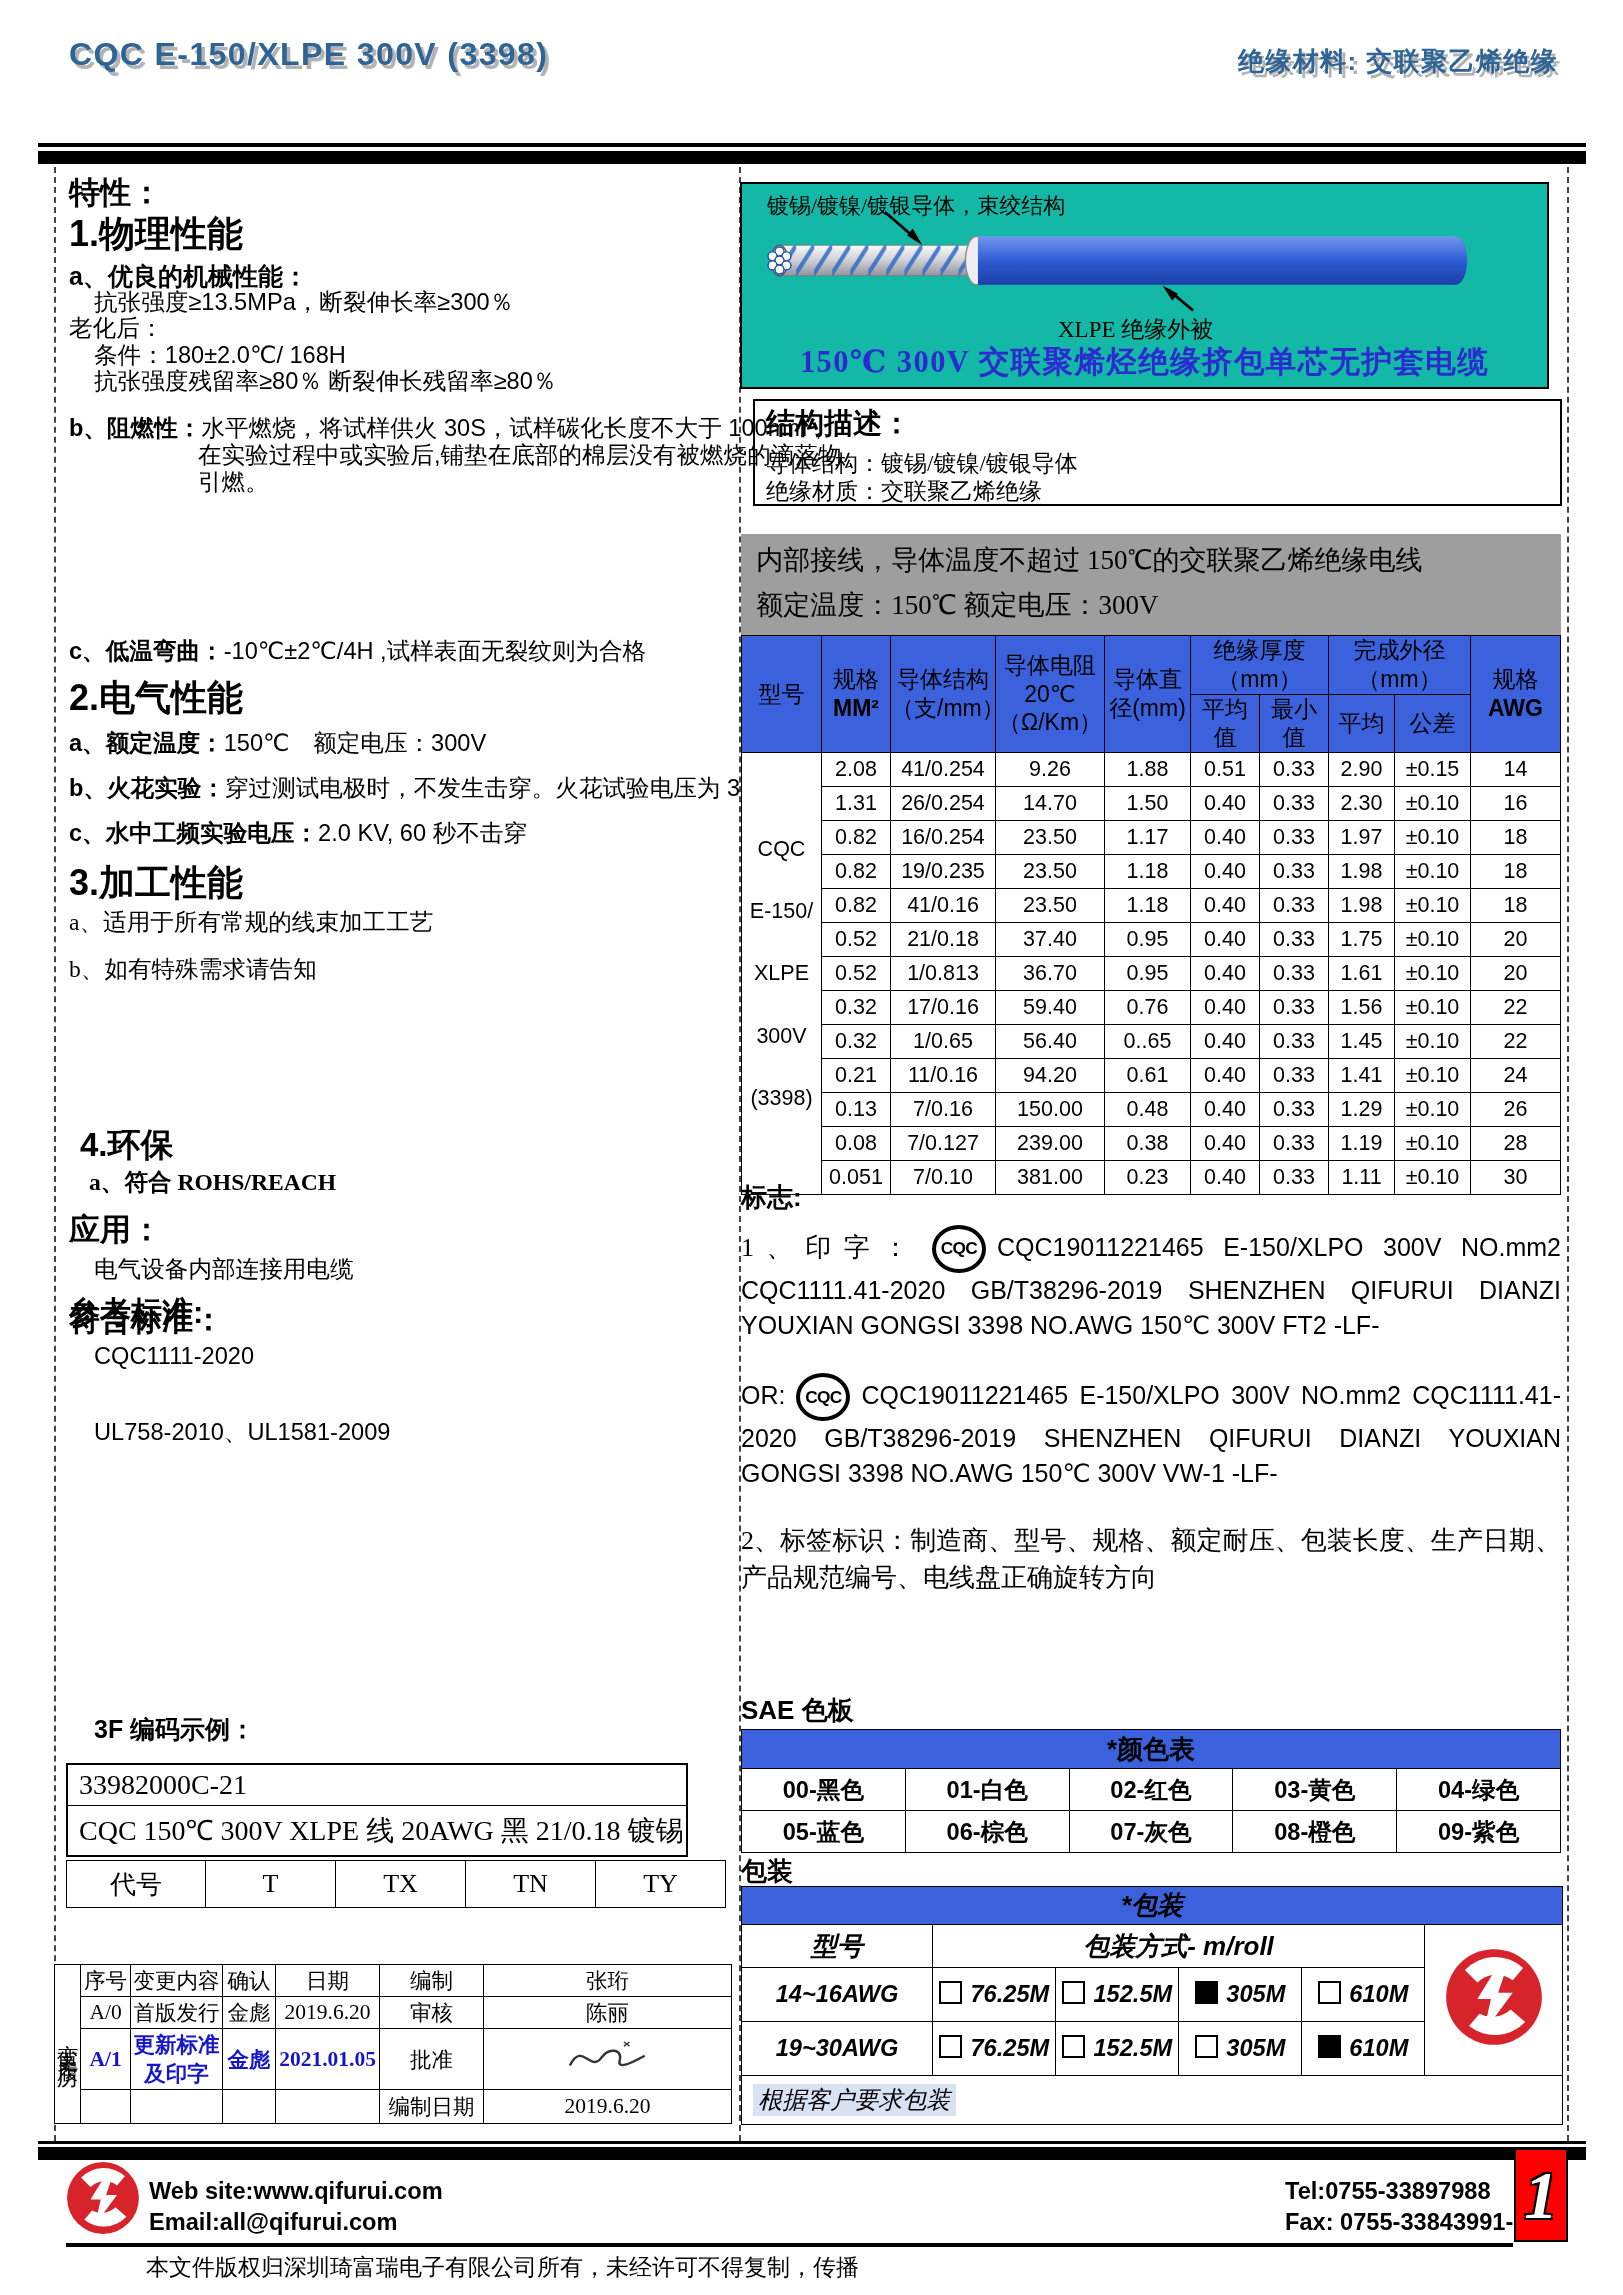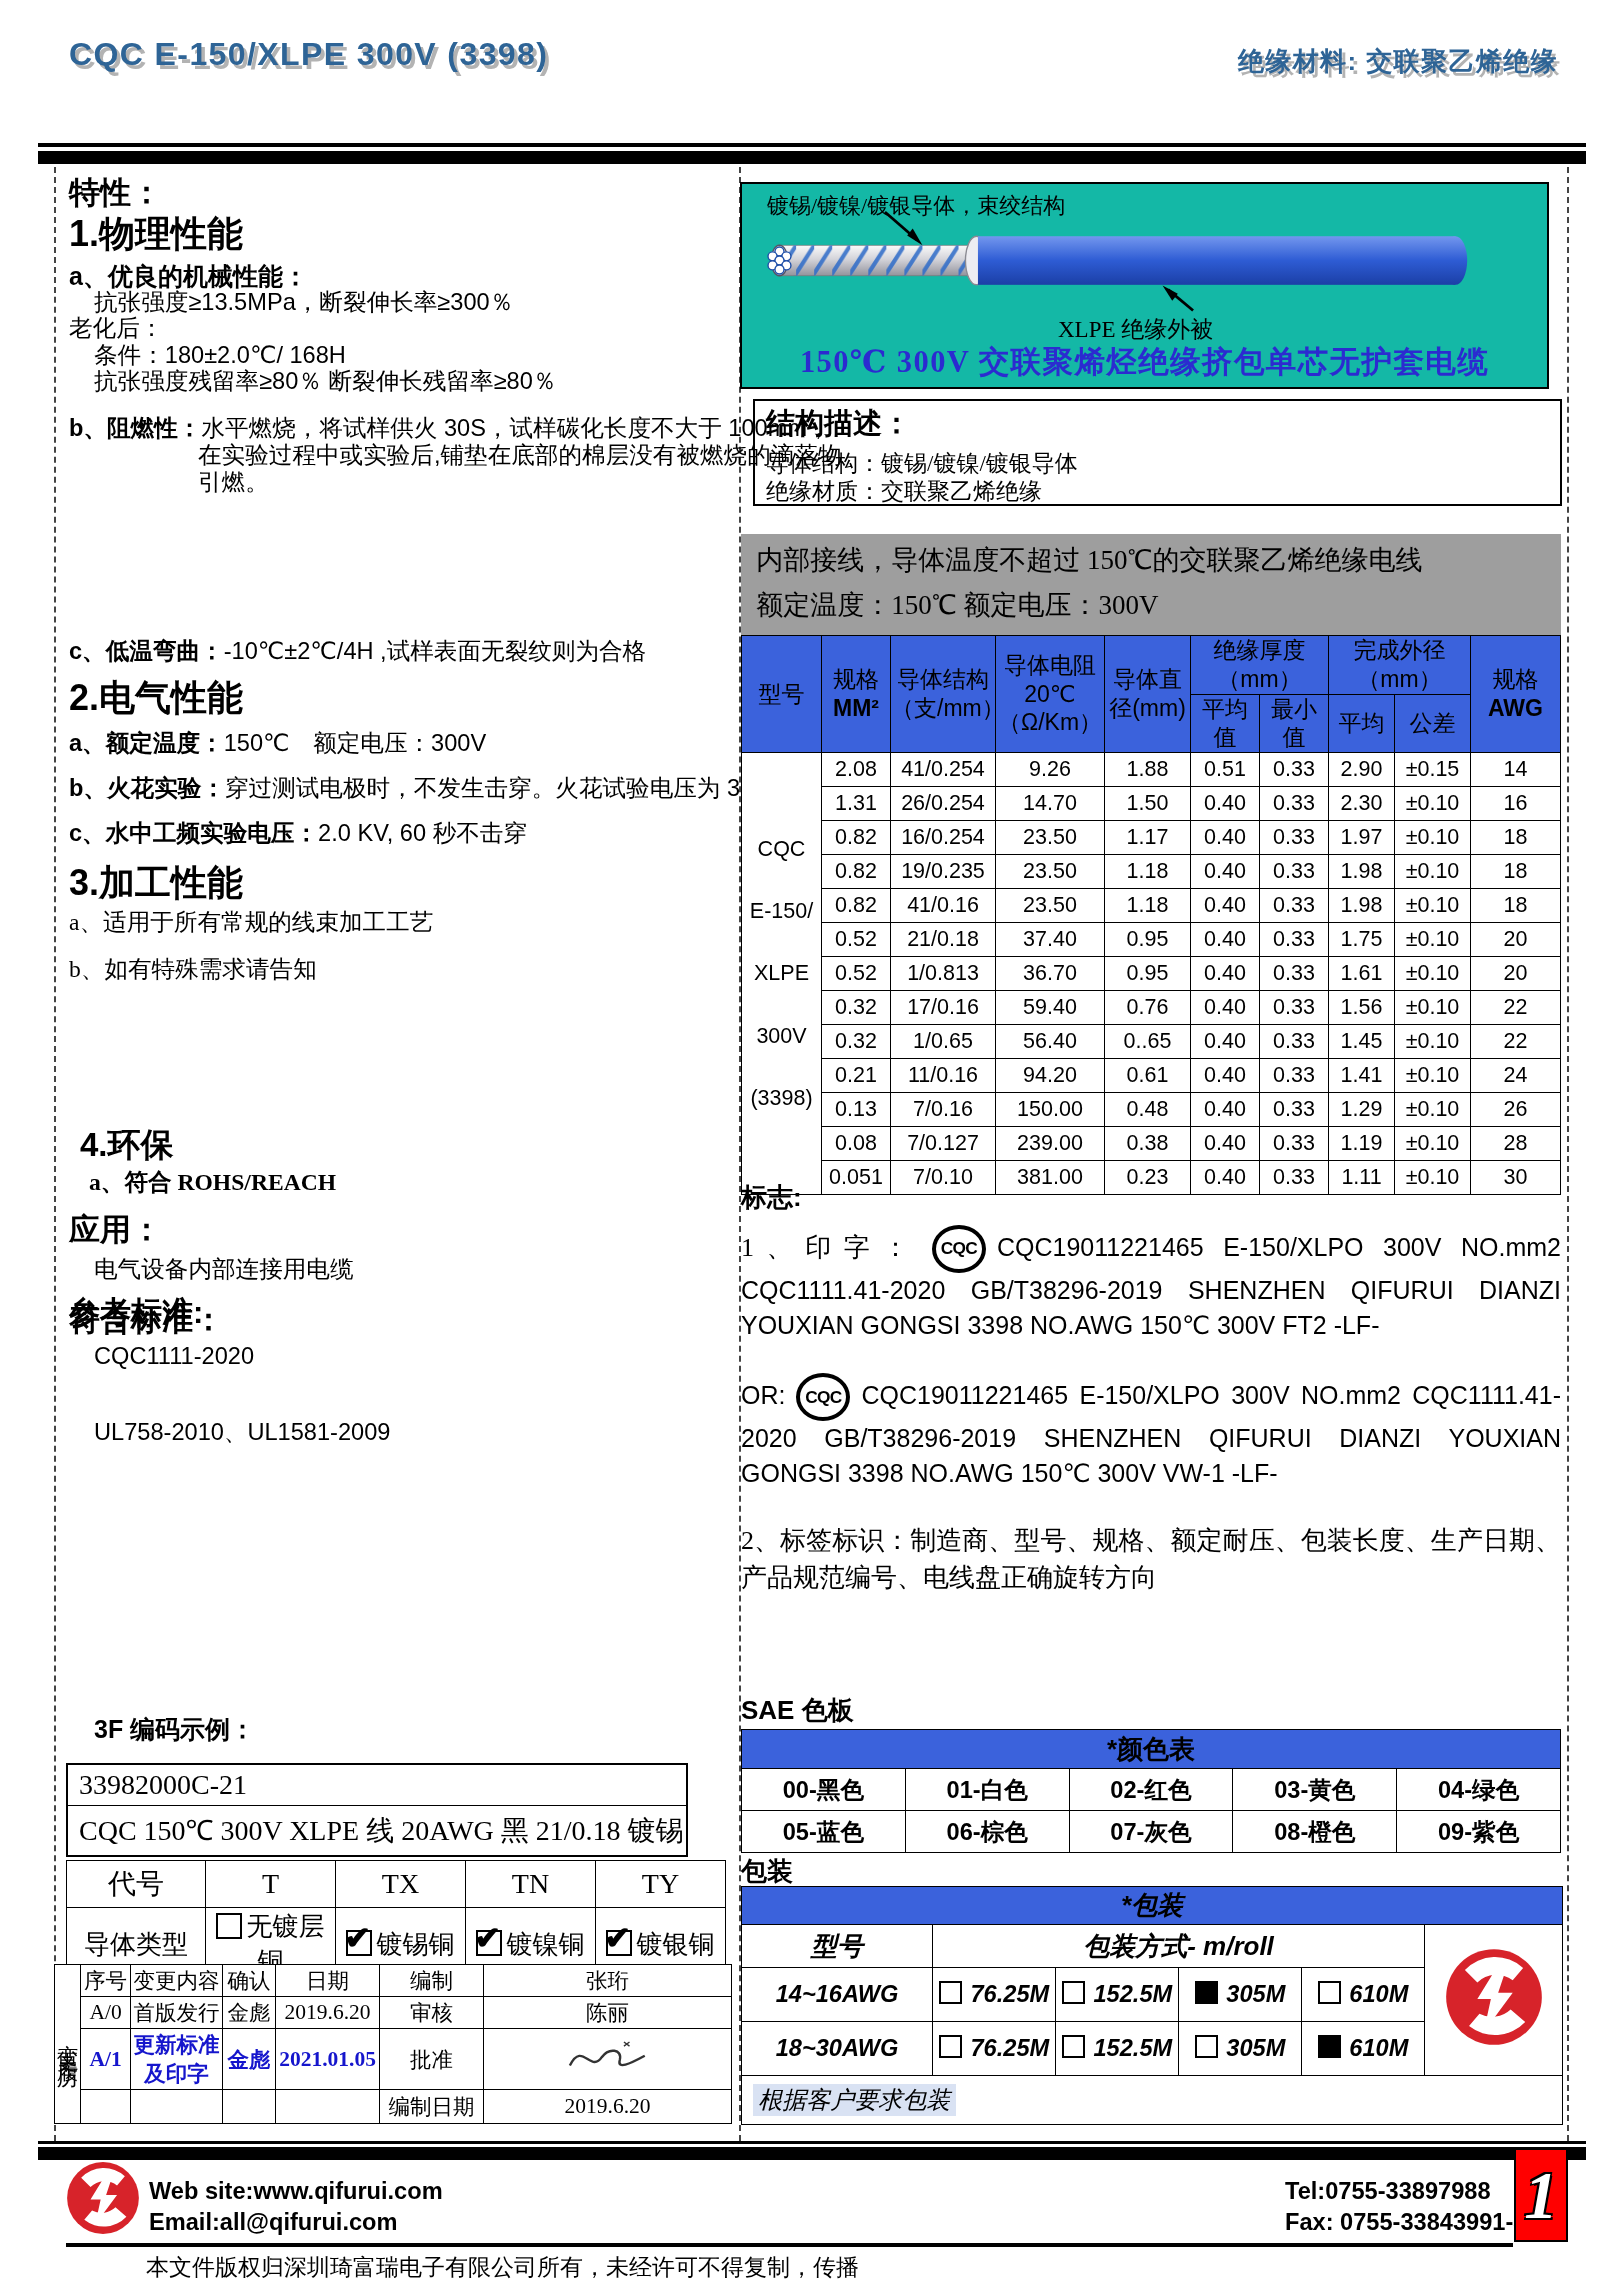--- a/index.html
+++ b/index.html
@@ -175,33 +175,20 @@
         <col style="width:130px">
         <col style="width:130px">
       </colgroup>
     <tbody>
         <tr>
       <td>代号</td>
       <td>T</td>
       <td>TX</td>
       <td>TN</td>
       <td>TY</td>
-    </tr>
-    <tr>
-      <td>导体类型</td>
-      <td><span class="cbt"></span><span>无镀层铜</span></td>
-      <td><span class="cbt on">
-              <i class="tick">✔</i>
-            </span><span>镀锡铜</span></td>
-      <td><span class="cbt on">
-              <i class="tick">✔</i>
-            </span><span>镀镍铜</span></td>
-      <td><span class="cbt on">
-              <i class="tick">✔</i>
-            </span><span>镀银铜</span></td>
     </tr>
   </tbody>
     </table>
 
   <table class="abs revt">
     <colgroup>
         <col style="width:26px">
         <col style="width:50px">
         <col style="width:92px">
         <col style="width:53px">
@@ -573,21 +560,21 @@
       </td>
     </tr>
     <tr>
       <td>14~16AWG</td>
       <td><span class="cbx"></span><span>76.25M</span></td>
       <td><span class="cbx"></span><span>152.5M</span></td>
       <td><span class="cbx on"></span><span>305M</span></td>
       <td><span class="cbx"></span><span>610M</span></td>
     </tr>
     <tr>
-      <td>18~30AWG</td>
+      <td>19~30AWG</td>
       <td><span class="cbx"></span><span>76.25M</span></td>
       <td><span class="cbx"></span><span>152.5M</span></td>
       <td><span class="cbx"></span><span>305M</span></td>
       <td><span class="cbx on"></span><span>610M</span></td>
     </tr>
     <tr>
           <td colspan="6" class="note-cell"><span class="note-mark">根据客户要求包装</span></td>
         </tr>
   </tbody>
     </table>

